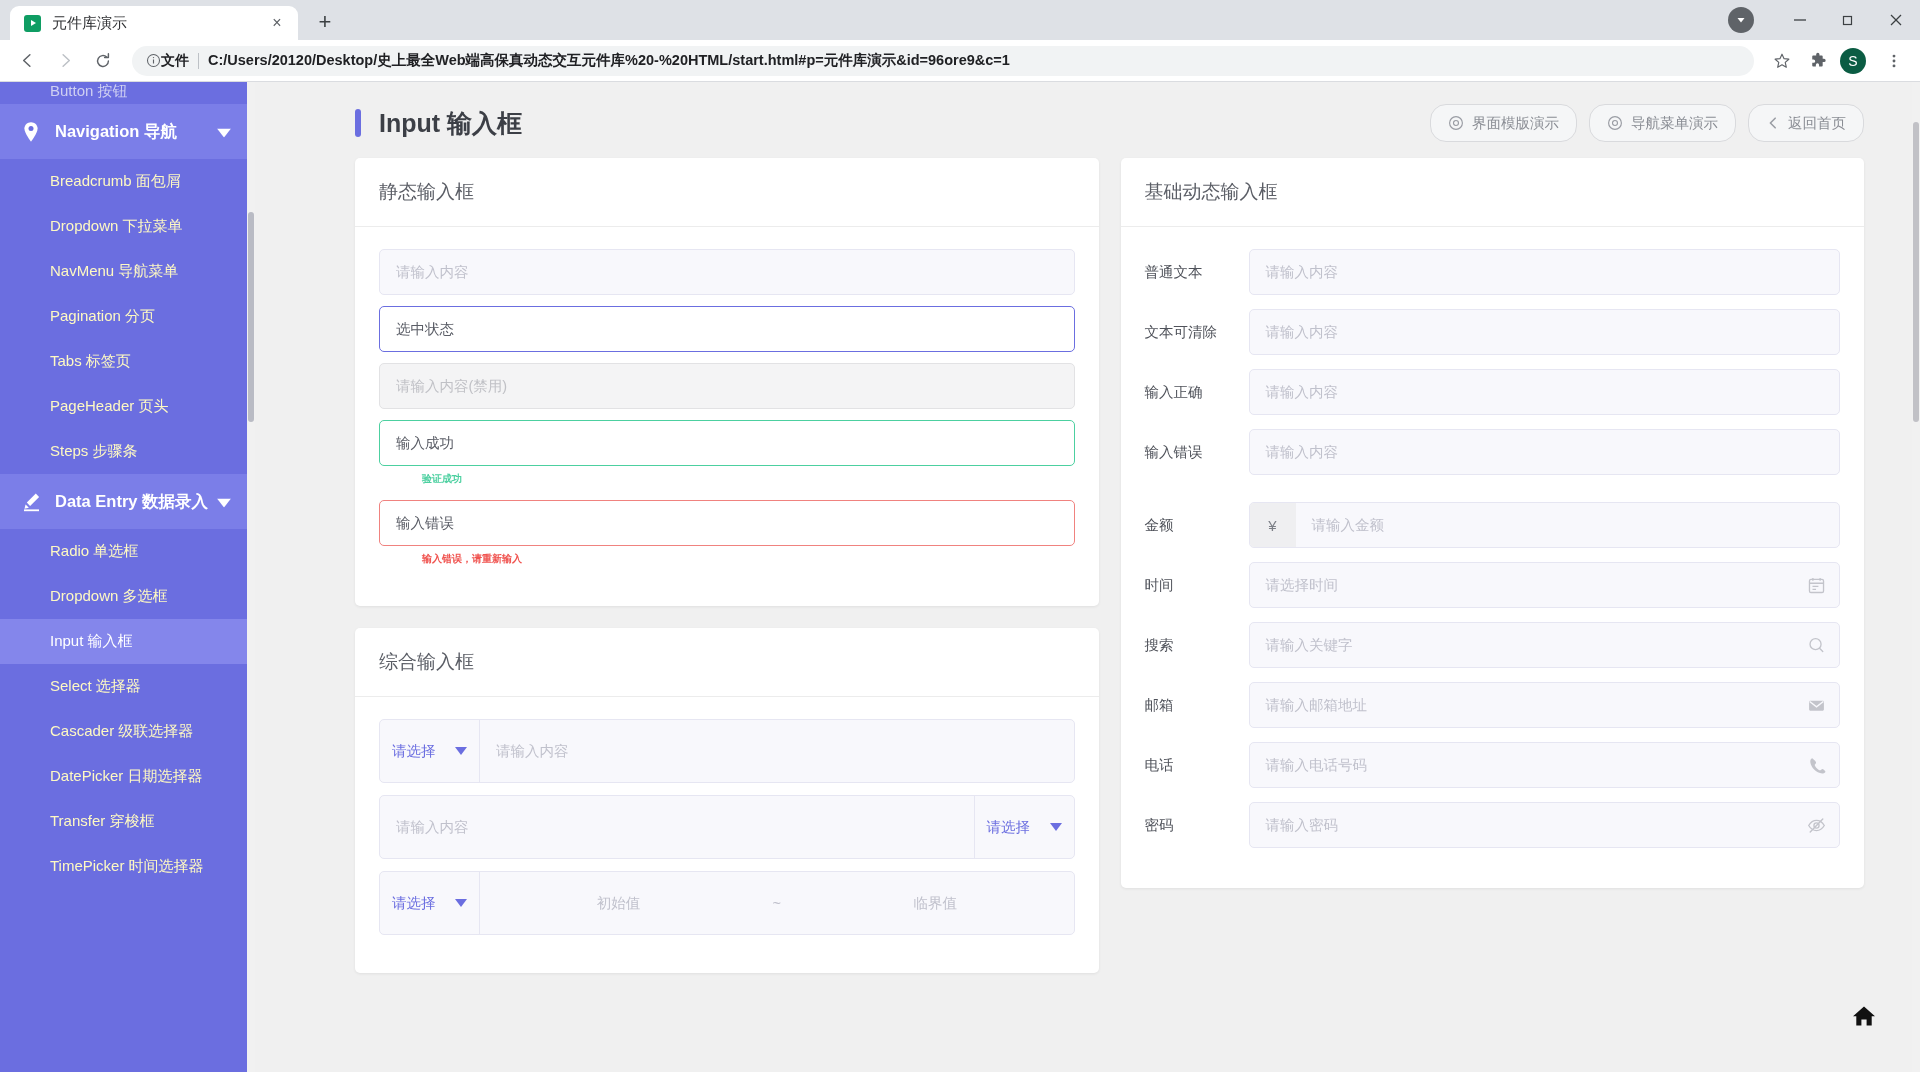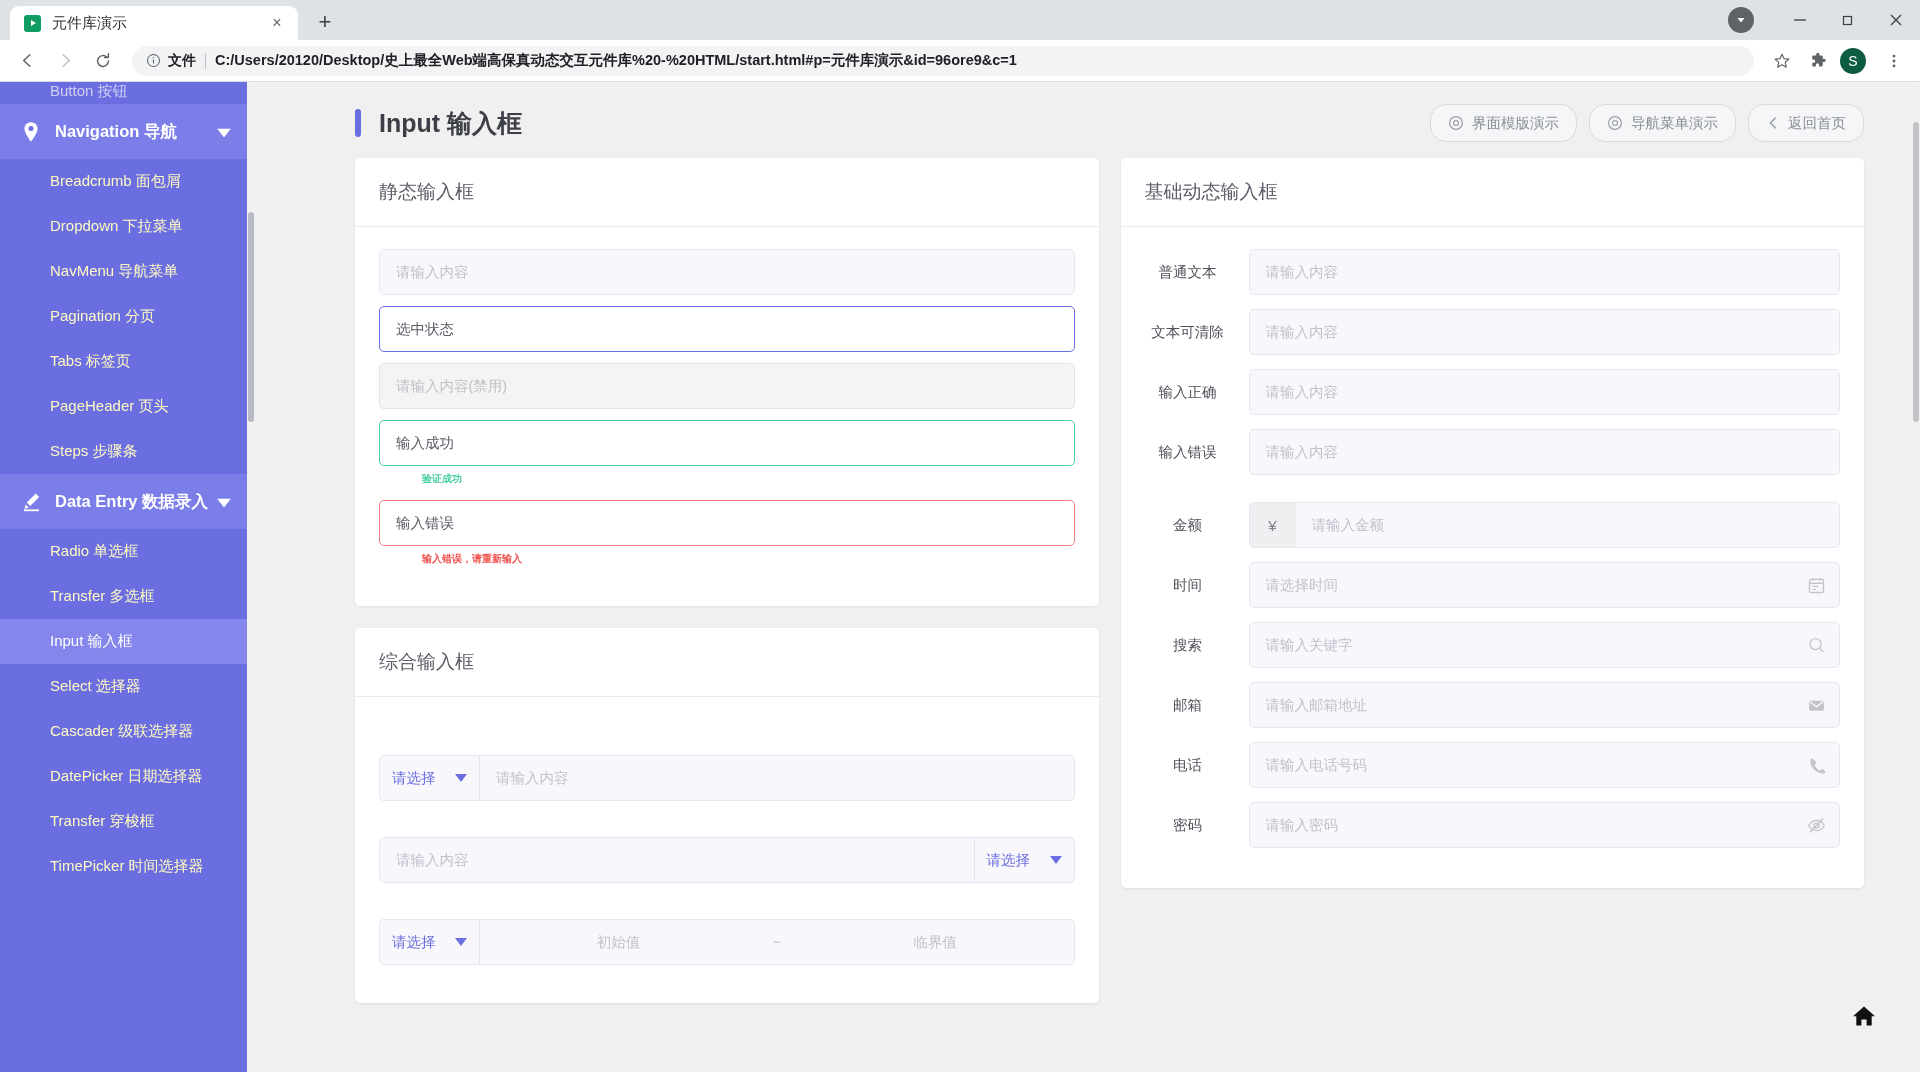--- a/index.html
+++ b/index.html
@@ -64,21 +64,21 @@
     margin-right: 4px; flex: 0 0 34px;
   }
   .nav-btn.disabled { color: #bdc1c6; }
   .omnibox {
     flex: 1; height: 30px; background: #f1f3f4; border-radius: 16px;
     display: flex; align-items: center; padding: 0 14px; margin: 0 8px;
     overflow: hidden;
   }
   .omni-info { color: #5f6368; display: flex; align-items: center; flex: 0 0 auto; }
   .omni-scheme {
-    font-size: 14px; color: #202124; font-weight: bold; margin-left: 7px;
+    font-size: 14px; color: #202124; font-weight: bold; 
     white-space: nowrap;
   }
   .omni-sep { width: 1px; height: 16px; background: #bdc1c6; margin: 0 9px; flex: 0 0 1px; }
   .omni-url {
     font-size: 14.5px; color: #202124; font-weight: bold; white-space: nowrap;
     overflow: hidden;
   }
   .tb-right { display: flex; align-items: center; flex: 0 0 auto; }
   .tb-icon {
     width: 32px; height: 32px; display: flex; align-items: center;
@@ -167,24 +167,23 @@
   .inp.focused { background: #ffffff; border: 1px solid #6b6ee0; color: #5a5d66; }
   .inp.disabled { background: #f4f4f5; border: 1px solid #e2e2e4; color: #c0c1c6; }
   .inp.success { background: #ffffff; border: 1px solid #4cd0a0; color: #5a5d66; }
   .inp.error { background: #ffffff; border: 1px solid #f0827f; color: #5a5d66; }
   .hint { font-size: 10px; margin: -5px 0 14px 0; font-weight: bold; padding-left: 43px; }
   .hint.ok { color: #4cd0a0; }
   .hint.bad { color: #f0534f; }
 
   
   .grp {
-    display: flex; height: 46px; margin-bottom: 12px;
+    display: flex; height: 64px; margin-bottom: 12px;
     border: 1px solid #e6e6f2; border-radius: 5px; background: #f8f8fc;
     overflow: hidden;
-    margin-top: 36px;
   }
   .grp-sel {
     width: 100px; flex: 0 0 100px; display: flex; align-items: center;
     justify-content: space-between; padding: 0 12px; color: #6b6ee0;
     font-size: 14.5px;
   }
   .grp-sel.rt { border-left: 1px solid #e6e6f2; }
   .grp-sel.lt { border-right: 1px solid #e6e6f2; }
   .grp-inp {
     flex: 1; display: flex; align-items: center; padding: 0 16px;
@@ -197,21 +196,21 @@
   .rg-cell { flex: 1; text-align: center; }
   .rg-sep { width: 40px; text-align: center; color: #c0c1cc; flex: 0 0 40px; }
   .tri-down {
     width: 0; height: 0; border-left: 6px solid transparent;
     border-right: 6px solid transparent; border-top: 8px solid #6b6ee0;
   }
 
   
   .frow { display: flex; align-items: center; margin-bottom: 14px; }
   .flabel {
-    width: 104px; flex: 0 0 104px; text-align: center; padding-right: 18px;
+    width: 104px; flex: 0 0 104px; text-align: left; padding-right: 18px;
     font-size: 14.5px; color: #4f525a;
   }
   .fctl {
     flex: 1; height: 46px; background: #f8f8fc; border: 1px solid #e6e6f2;
     border-radius: 5px; display: flex; align-items: center; overflow: hidden;
     min-width: 0;
   }
   .fctl .fplace {
     flex: 1; padding: 0 16px; color: #c0c1cc; font-size: 14.5px;
     white-space: nowrap; overflow: hidden;
@@ -390,21 +389,21 @@
           <span class="sb-caret">
             <svg width="14" height="9" viewBox="0 0 14 9">
                 <polygon points="0,0 14,0 7,9" fill="#ffffff"></polygon>
               </svg>
           </span>
         </div>
         <div class="sb-item">
             <span>Radio 单选框</span>
           </div>
         <div class="sb-item">
-            <span>Transfer 多选框</span>
+            <span>Dropdown 多选框</span>
           </div>
         <div class="sb-item active">
             <span>Input 输入框</span>
           </div>
         <div class="sb-item">
             <span>Select 选择器</span>
           </div>
         <div class="sb-item">
             <span>Cascader 级联选择器</span>
           </div>

